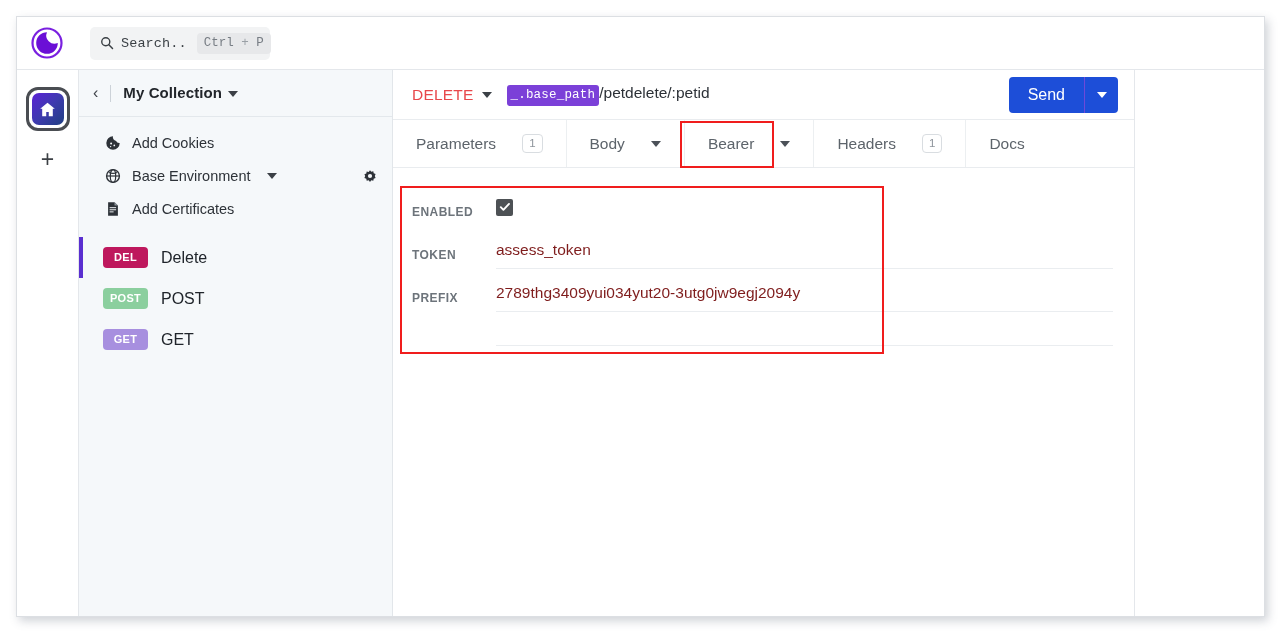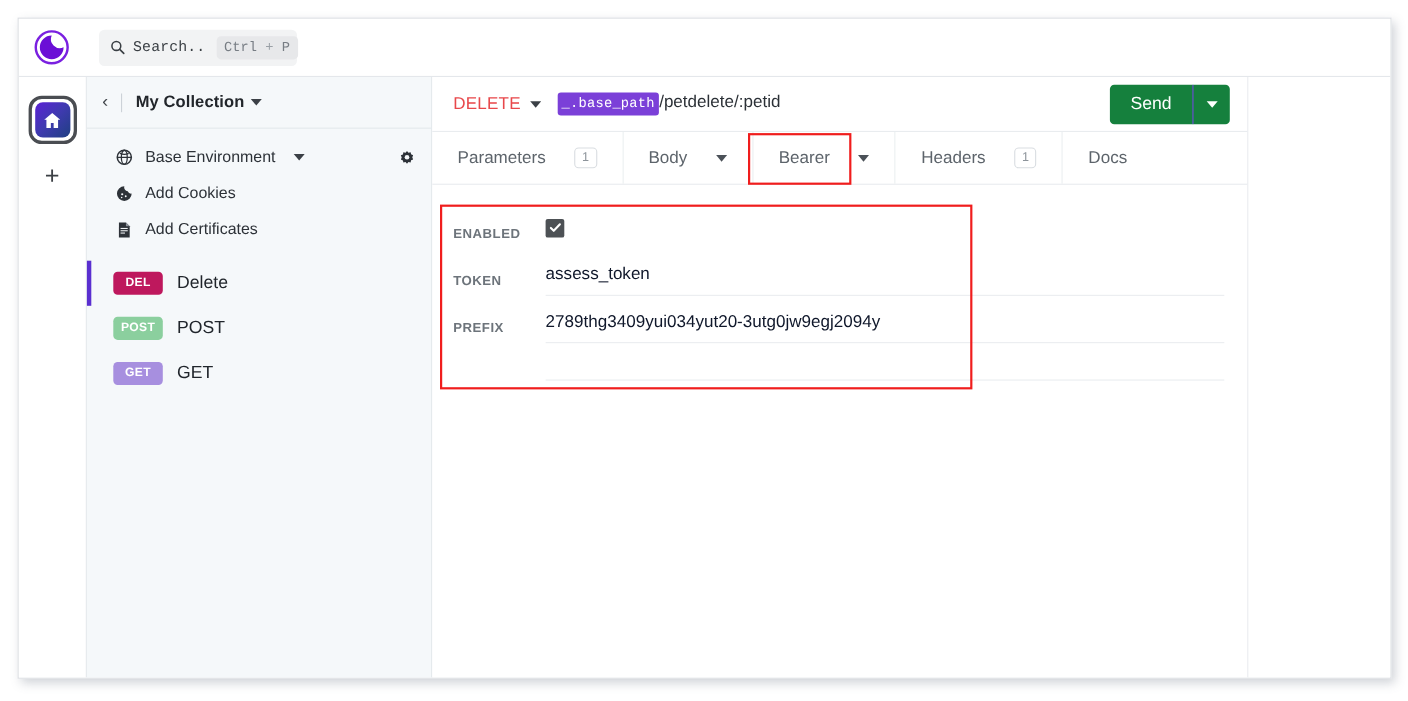--- a/index.html
+++ b/index.html
@@ -191,21 +191,21 @@
   }
   #url-var {
     background: #7b40d8; color: #ffffff;
     font-family: "Liberation Mono", monospace;
     font-size: 12.5px; padding: 3px 4px 4px; border-radius: 3px;
     letter-spacing: .2px;
   }
   #send-group {
     margin-left: auto; margin-right: 16px;
     display: flex; align-items: stretch;
-    background: #15803d; border-radius: 4px;
+    background: #1d4ed8; border-radius: 4px;
     height: 36px; overflow: hidden;
   }
   #send-button {
     color: #ffffff; font-size: 16px;
     padding: 0 19px; display: flex; align-items: center;
     background: transparent; border: none;
     font-family: "Liberation Sans", sans-serif;
   }
   #send-dropdown {
     width: 34px; display: flex; align-items: center; justify-content: center;
@@ -251,21 +251,21 @@
     min-height: 43px;
     padding-left: 19px;
   }
   .auth-label {
     width: 84px; min-width: 84px;
     font-size: 12px; font-weight: bold; letter-spacing: .45px;
     color: #6d747b;
   }
   .auth-value {
     flex: 1; margin-right: 21px;
-    font-size: 15.5px; color: #0f172a;
+    font-size: 15.5px; color: #7f1d1d;
     padding-bottom: 9px;
   }
   .auth-value.bordered { border-bottom: 1px solid #eaedf0; }
   #enabled-checkbox {
     width: 17px; height: 17px;
     background: #4d5155; border-radius: 2px;
     display: flex; align-items: center; justify-content: center;
   }
   #enabled-checkbox svg { width: 12px; height: 12px; display:block; }
   #auth-tail { height: 27px; margin: 0 21px 0 103px; border-bottom: 1px solid #eaedf0; }
@@ -323,45 +323,45 @@
 
       <div id="collection-header">
         <span id="back-chevron">‹</span>
         <div id="header-divider"></div>
         <div>
           <span id="collection-name">My Collection</span><span class="caret"></span>
         </div>
       </div>
 
       <div id="env-block">
+        <div class="env-row">
+          <svg class="ico" viewBox="0 0 16 16">
+            <path d="M8 1.3a6.7 6.7 0 1 0 6.7 6.7 3.4 3.4 0 0 1-3.6-2.1A3.6 3.6 0 0 1 8 1.3Z" fill="#2d3238"></path>
+            <circle cx="6.1" cy="8.6" r="1" fill="#f5f8fa"></circle>
+            <circle cx="9.3" cy="10.4" r=".85" fill="#f5f8fa"></circle>
+            <circle cx="5.6" cy="11.6" r=".7" fill="#f5f8fa"></circle>
+          </svg>
+          <span>Add Cookies</span>
+        </div>
         <div class="env-row">
           <svg class="ico" viewBox="0 0 16 16">
             <circle cx="8" cy="8" r="6.4" fill="none" stroke="#2d3238" stroke-width="1.4"></circle>
             <ellipse cx="8" cy="8" rx="2.7" ry="6.4" fill="none" stroke="#2d3238" stroke-width="1.2"></ellipse>
             <line x1="1.8" y1="8" x2="14.2" y2="8" stroke="#2d3238" stroke-width="1.2"></line>
             <path d="M4 4.4a9 9 0 0 0 8 0" fill="none" stroke="#2d3238" stroke-width="1.1"></path>
           </svg>
           <span>Base Environment</span>
           <span class="caret"></span>
           <svg id="env-gear" viewBox="0 0 16 16">
             <path d="M8 .9 9.3 2.5l2-.5.4 2 1.9.8-.8 1.9.8 1.9-1.9.8-.4 2-2-.5L8 12.6 6.7 11l-2 .5-.4-2-1.9-.8.8-1.9-.8-1.9 1.9-.8.4-2 2 .5Z" fill="#2d3238" transform="translate(0 1.3)"></path>
             <circle cx="8" cy="8" r="2.1" fill="#f5f8fa"></circle>
           </svg>
         </div>
         <div class="env-row">
           <svg class="ico" viewBox="0 0 16 16">
-            <path d="M8 1.3a6.7 6.7 0 1 0 6.7 6.7 3.4 3.4 0 0 1-3.6-2.1A3.6 3.6 0 0 1 8 1.3Z" fill="#2d3238"></path>
-            <circle cx="6.1" cy="8.6" r="1" fill="#f5f8fa"></circle>
-            <circle cx="9.3" cy="10.4" r=".85" fill="#f5f8fa"></circle>
-            <circle cx="5.6" cy="11.6" r=".7" fill="#f5f8fa"></circle>
-          </svg>
-          <span>Add Cookies</span>
-        </div>
-        <div class="env-row">
-          <svg class="ico" viewBox="0 0 16 16">
             <path d="M3.1 1.2h6.4l3.4 3.4v10.2H3.1Z" fill="#2d3238"></path>
             <path d="M9.5 1.2v3.4h3.4Z" fill="#8e959c"></path>
             <rect x="4.6" y="6.2" width="6.5" height=".95" fill="#f5f8fa"></rect>
             <rect x="4.6" y="8.3" width="6.5" height=".95" fill="#f5f8fa"></rect>
             <rect x="4.6" y="10.4" width="4" height=".95" fill="#f5f8fa"></rect>
           </svg>
           <span>Add Certificates</span>
         </div>
       </div>
 

